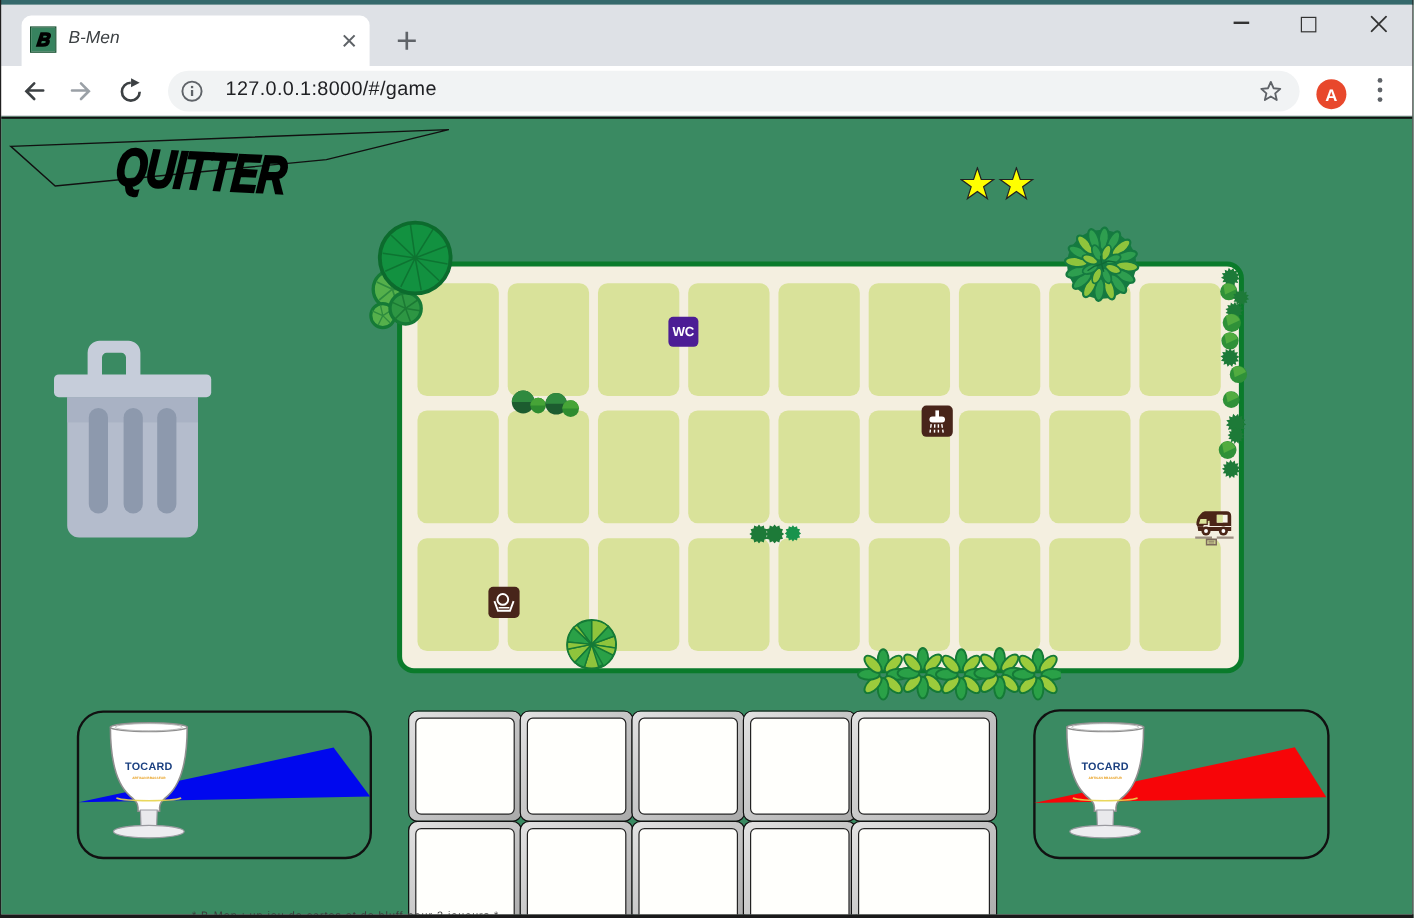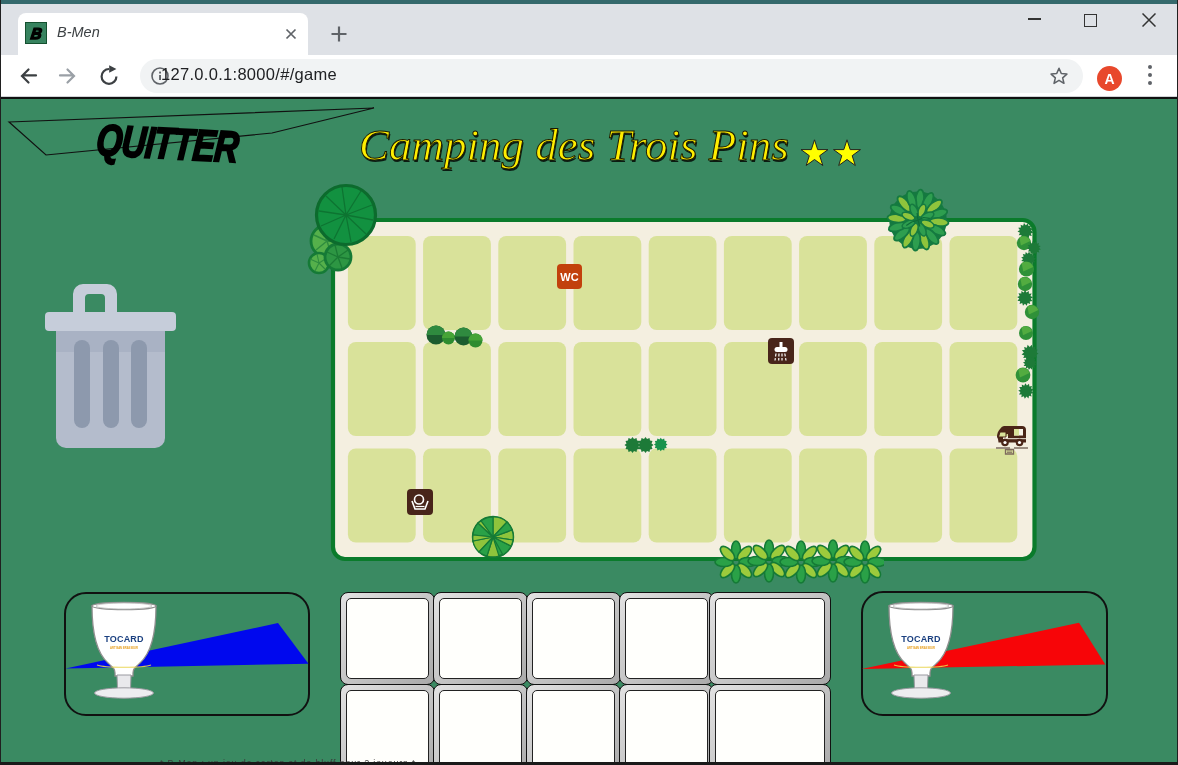--- a/index.html
+++ b/index.html
@@ -63,41 +63,40 @@
   </svg>
 
 <div class="abs" style="left:140px;top:59px;width:943px;height:34px;background:#f1f3f4;border-radius:17px;"></div>
 
 <svg class="abs" style="left:150px;top:66px;" width="20" height="20" viewBox="0 0 20 20">
     <circle cx="10" cy="10" r="8" stroke="#5f6368" stroke-width="1.6" fill="none"></circle>
     <rect x="9.1" y="9" width="1.9" height="5" fill="#5f6368"></rect>
     <rect x="9.1" y="5.6" width="1.9" height="1.9" fill="#5f6368"></rect>
   </svg>
 
-<div class="abs" style="left:161px;top:65px;font-size:16.5px;color:#202124;letter-spacing:0.3px;">127.0.0.1:8000/#/game</div>
+<div class="abs" style="left:188px;top:65px;font-size:16.5px;color:#202124;letter-spacing:0.3px;">127.0.0.1:8000/#/game</div>
 
 <svg class="abs" style="left:1048px;top:65px;" width="22" height="22" viewBox="0 0 24 24">
     <path d="M12 3.6 L14.5 9.3 L20.6 9.9 L16 14 L17.4 20 L12 16.8 L6.6 20 L8 14 L3.4 9.9 L9.5 9.3 Z" stroke="#5f6368" stroke-width="1.7" fill="none" stroke-linejoin="round"></path>
   </svg>
 
 <div class="abs" style="left:1097px;top:66px;width:25px;height:25px;border-radius:50%;background:#e8482c;color:#fff;font-size:14px;font-weight:bold;display:flex;align-items:center;justify-content:center;">A</div>
 
 <div class="abs" style="left:1148px;top:65px;width:4px;height:4px;border-radius:50%;background:#5f6368;box-shadow:0 8px 0 #5f6368, 0 16px 0 #5f6368;"></div>
 
 <div class="abs" style="left:1px;top:97px;width:1176px;height:665px;background:#3a8a62;overflow:hidden;" id="page">
 
   <div class="abs" style="left:0;top:0;width:1176px;height:2px;background:#111;"></div>
 
   <svg class="abs" style="left:0;top:0;" width="400" height="70" viewBox="0 0 400 70">
     <polygon points="8,25 373,11 271,36 45,58" fill="none" stroke="#111" stroke-width="1.2"></polygon>
   </svg>
 
   <div class="abs" style="left:98px;top:18px;width:200px;font-weight:bold;font-style:italic;font-size:44px;color:#000;-webkit-text-stroke:2px #000;transform:rotate(3deg) scaleX(0.76) skewX(-3deg);transform-origin:left top;letter-spacing:-1px;">QUITTER</div>
 
-  <div class="abs" style="left:358px;top:22px;font-family:'Liberation Serif',serif;font-style:italic;font-size:45px;color:#ffee00;-webkit-text-stroke:1px #1a1a00;text-shadow:1px 2px 0 rgba(0,0,0,0.8);">Camping des Trois Pins</div>
 
   <svg class="abs" style="left:799px;top:42px;" width="63" height="31" viewBox="0 0 63 31">
     <polygon points="14.5,0.8 17.7,10.6 28.0,10.6 19.7,16.7 22.8,26.5 14.5,20.5 6.2,26.5 9.3,16.7 1.0,10.6 11.3,10.6" fill="#ffff00" stroke="#222" stroke-width="1"></polygon>
     <polygon points="47.0,0.8 50.2,10.6 60.5,10.6 52.2,16.7 55.3,26.5 47.0,20.5 38.7,26.5 41.8,16.7 33.5,10.6 43.8,10.6" fill="#ffff00" stroke="#222" stroke-width="1"></polygon>
   </svg>
 
   <svg class="abs" style="left:44px;top:185px;" width="132" height="170" viewBox="0 0 132 170">
     <path d="M38 2 h24 a10 10 0 0 1 10 10 v21 h-12 v-17 a4 4 0 0 0 -4 -4 h-12 a4 4 0 0 0 -4 4 v17 h-12 v-21 a10 10 0 0 1 10 -10 z" fill="#c6cdda"></path>
     <rect x="0" y="30" width="131" height="19" rx="4" fill="#c6cdda"></rect>
     <path d="M11 49 h109 v107 a10 10 0 0 1 -10 10 h-89 a10 10 0 0 1 -10 -10 z" fill="#b4bccc"></path>
@@ -250,21 +249,21 @@
       <ellipse cx="27" cy="13" rx="4.5" ry="9" fill="#9ccb3c" stroke="#157a36" stroke-width="1.6" transform="rotate(225 27 25)"></ellipse>
       <ellipse cx="27" cy="13" rx="4.5" ry="9" fill="#2aa147" stroke="#157a36" stroke-width="1.6" transform="rotate(270 27 25)"></ellipse>
       <ellipse cx="27" cy="13" rx="4.5" ry="9" fill="#9ccb3c" stroke="#157a36" stroke-width="1.6" transform="rotate(315 27 25)"></ellipse>
     </g>
     <use href="#plant1" x="33" y="-1"></use>
     <use href="#plant1" x="65" y="0"></use>
     <use href="#plant1" x="97" y="-1"></use>
     <use href="#plant1" x="129" y="0"></use>
   </svg>
 
-  <div class="abs" style="left:556px;top:167px;width:25px;height:25px;background:#c2410c;border-radius:4px;color:#fff;font-weight:bold;font-size:11px;display:flex;align-items:center;justify-content:center;">WC</div>
+  <div class="abs" style="left:556px;top:167px;width:25px;height:25px;background:#4c1d95;border-radius:4px;color:#fff;font-weight:bold;font-size:11px;display:flex;align-items:center;justify-content:center;">WC</div>
 
   <div class="abs" style="left:767px;top:241px;width:26px;height:26px;background:#48251a;border-radius:4px;"></div>
   <svg class="abs" style="left:767px;top:241px;" width="26" height="26" viewBox="0 0 26 26">
     <rect x="11.5" y="4" width="3" height="6" fill="#fff"></rect>
     <rect x="6.5" y="9" width="13" height="5" rx="2.5" fill="#fff"></rect>
     <g stroke="#fff" stroke-width="1.2" stroke-dasharray="3 1.6">
       <line x1="8" y1="15.5" x2="7" y2="22.5"></line>
         <line x1="11" y1="15.5" x2="10.7" y2="22.5"></line>
         <line x1="14" y1="15.5" x2="14" y2="22.5"></line>
         <line x1="16.8" y1="15.5" x2="18" y2="22.5"></line>

